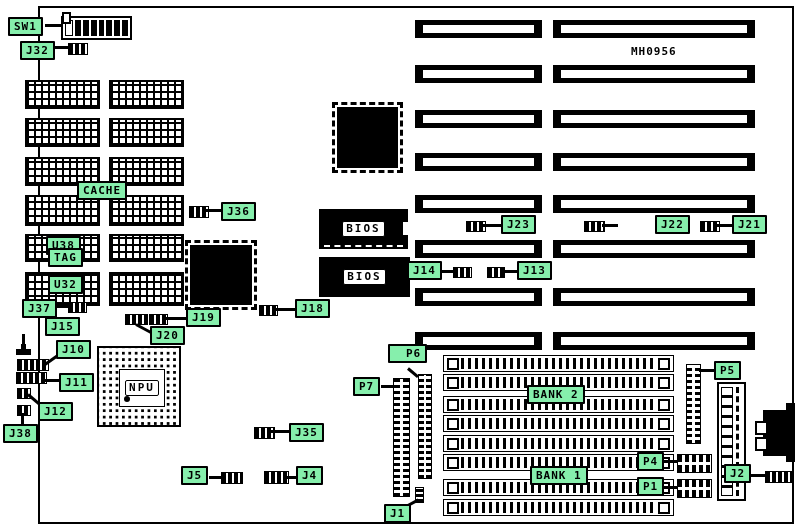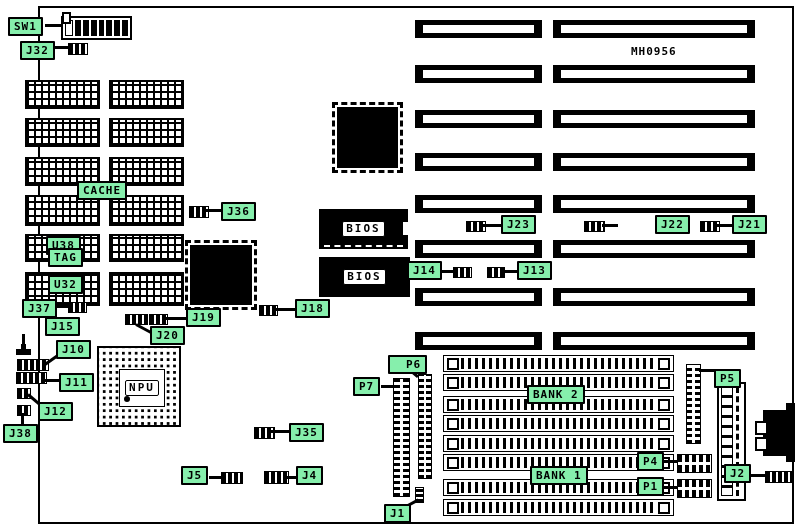--- a/index.html
+++ b/index.html
@@ -267,29 +267,29 @@
     </div>
 
   <div class="lbl" style="left:527px;top:385px;">BANK 2</div>
   <div class="lbl" style="left:530px;top:466px;">BANK 1</div>
 
   <div class="pin2col" style="left:393px;top:378px;width:15px;height:117px;"></div>
   <div class="lbl" style="left:353px;top:377px;text-align:right;">P7</div>
   <div class="ld" style="left:381px;top:385px;width:13px;"></div>
 
   <div class="pin2col" style="left:418px;top:374px;width:12px;height:103px;"></div>
-  <div class="lbl" style="left:388px;top:355px;padding-left:16px;">P6</div>
+  <div class="lbl" style="left:388px;top:344px;padding-left:16px;">P6</div>
   <div class="ld" style="left:408px;top:367px;width:13px;transform:rotate(40deg);"></div>
 
   <div class="jmpv" style="left:415px;top:487px;width:7px;height:14px;"></div>
   <div class="lbl" style="left:384px;top:504px;">J1</div>
   <div class="ld" style="left:406px;top:505px;width:14px;transform:rotate(-28deg);"></div>
 
   <div class="pin2col" style="left:686px;top:364px;width:13px;height:78px;"></div>
-  <div class="lbl" style="left:714px;top:361px;margin-top:8px;">P5</div>
+  <div class="lbl" style="left:714px;top:361px;">P5</div>
   <div class="ld" style="left:699px;top:369px;width:16px;"></div>
 
   <div class="edgecon"></div>
 
   <div class="din-body"></div>
   <div class="din-bar"></div>
   <div class="din-tab" style="top:421px;"></div>
   <div class="din-tab" style="top:437px;"></div>
 
   <div class="pgrid" style="left:677px;top:454px;width:33px;height:17px;"></div>

